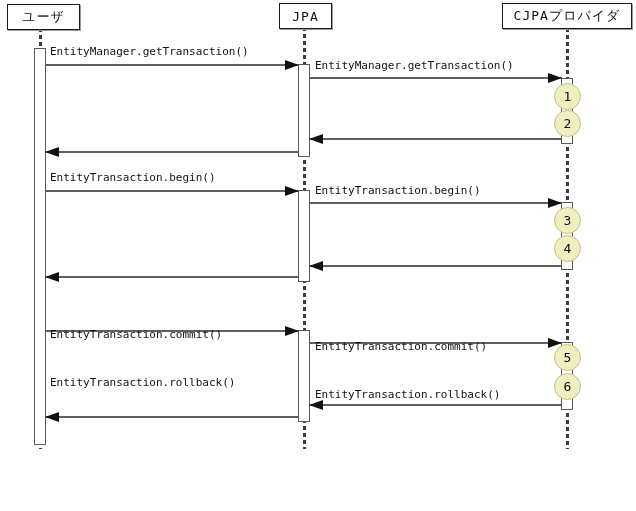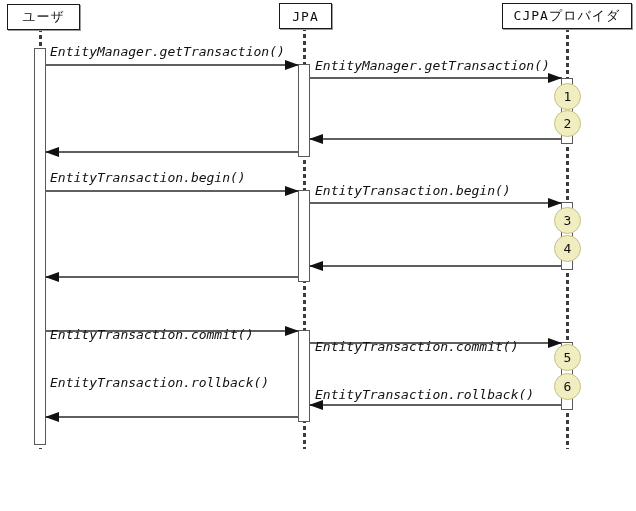--- a/index.html
+++ b/index.html
@@ -58,26 +58,25 @@
   .head-l {
     position:absolute; left:0; top:-4px;
     width:0; height:0;
     border-top:5px solid transparent;
     border-bottom:5px solid transparent;
     border-right:14px solid #111111;
   }
   
   .mlabel {
     position:absolute;
-    font-size:13px;
+    font-size:11px;
     line-height:16px;
     white-space:pre;
     z-index:5;
     color:#111111;
-    font-style:italic;
   }
   
   .tp {
     position:absolute;
     width:27px; height:27px;
     box-sizing:border-box;
     border-radius:50%;
     background:#f0edc0;
     border:1px solid #c6c080;
     display:flex; align-items:center; justify-content:center;

